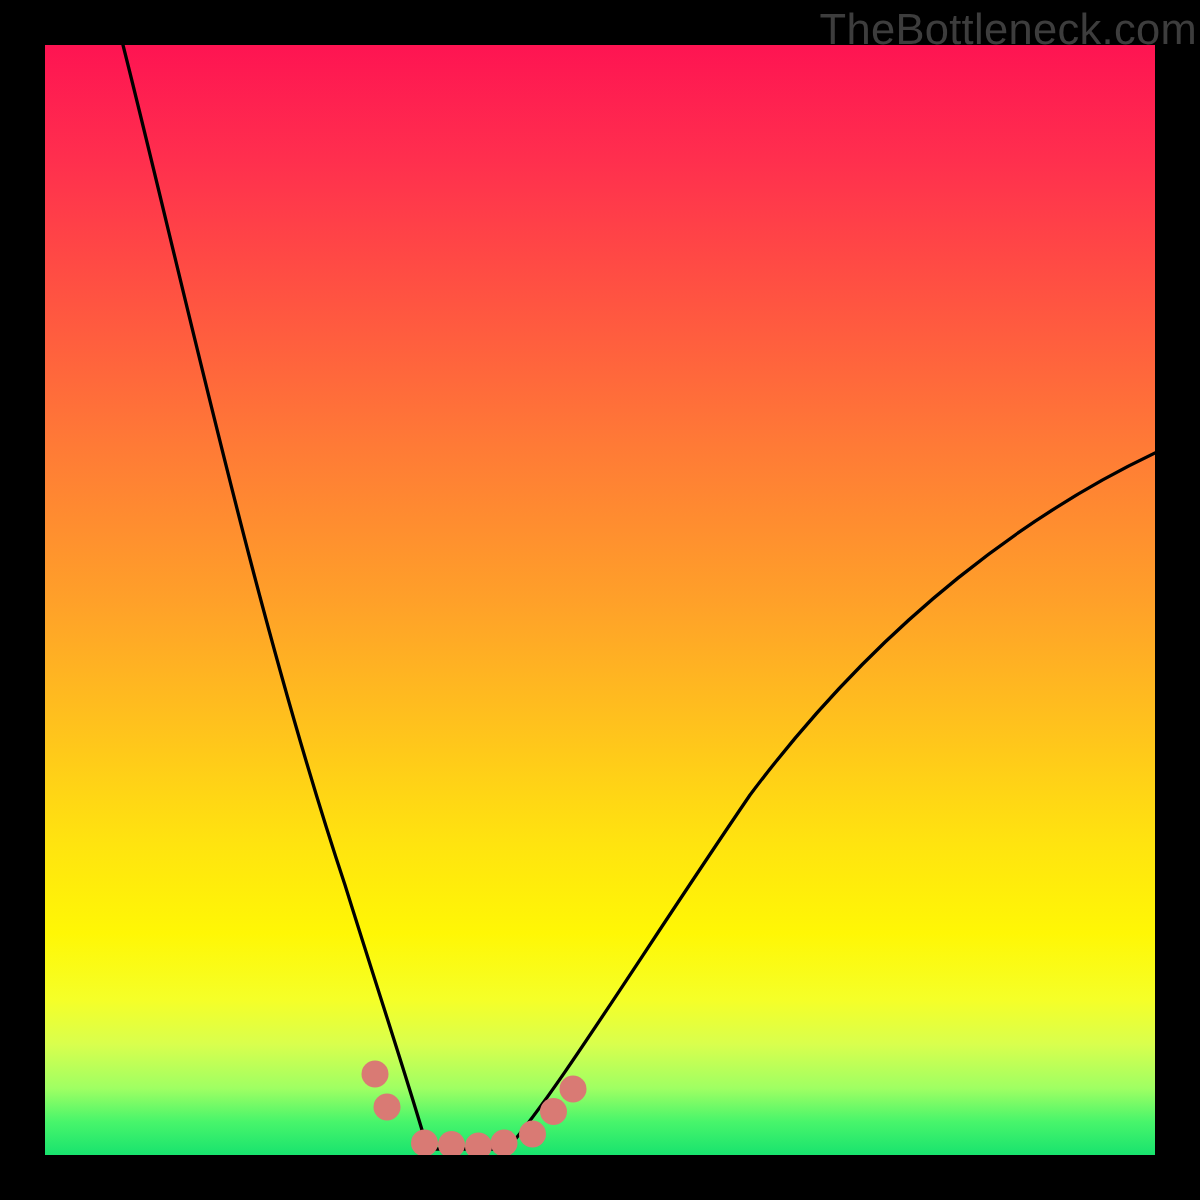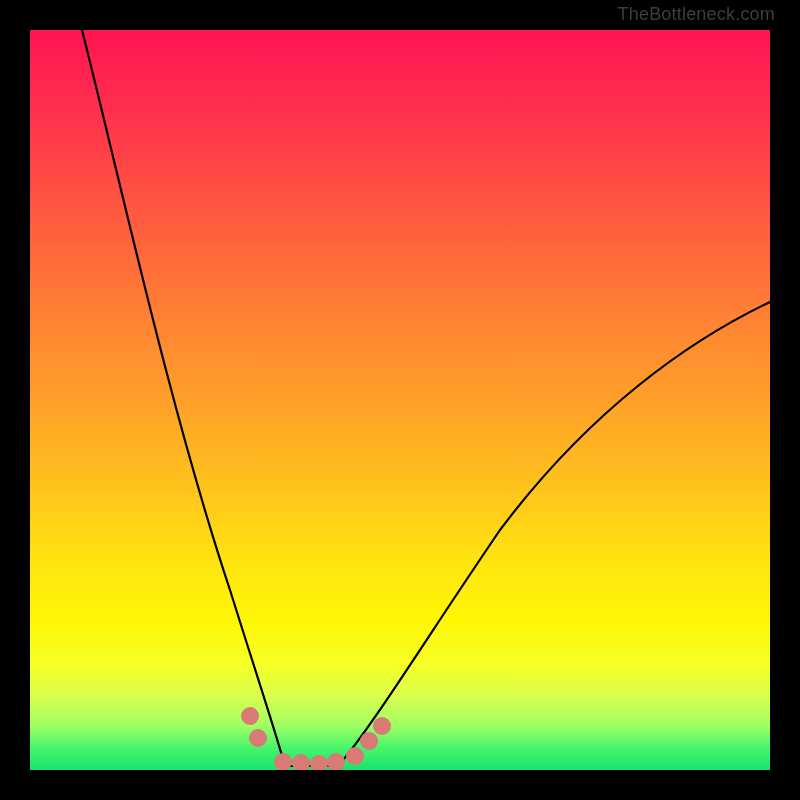--- a/index.html
+++ b/index.html
@@ -39,23 +39,23 @@
       #f5ff28 86%,
       #d9ff4d 90%,
       #9fff63 94%,
       #48f56b 97%,
       #18e36e 100%
     );
   }
   .watermark {
     position: absolute;
     top: 4px;
-    right: 25px;
+    right: 2px;
     color: #3d3d3d;
-    font-size: 18px;
+    font-size: 29px;
     font-weight: 500;
     letter-spacing: 0.2px;
   }
   svg.curves {
     position: absolute;
     left: 0;
     top: 0;
     width: 740px;
     height: 740px;
   }

